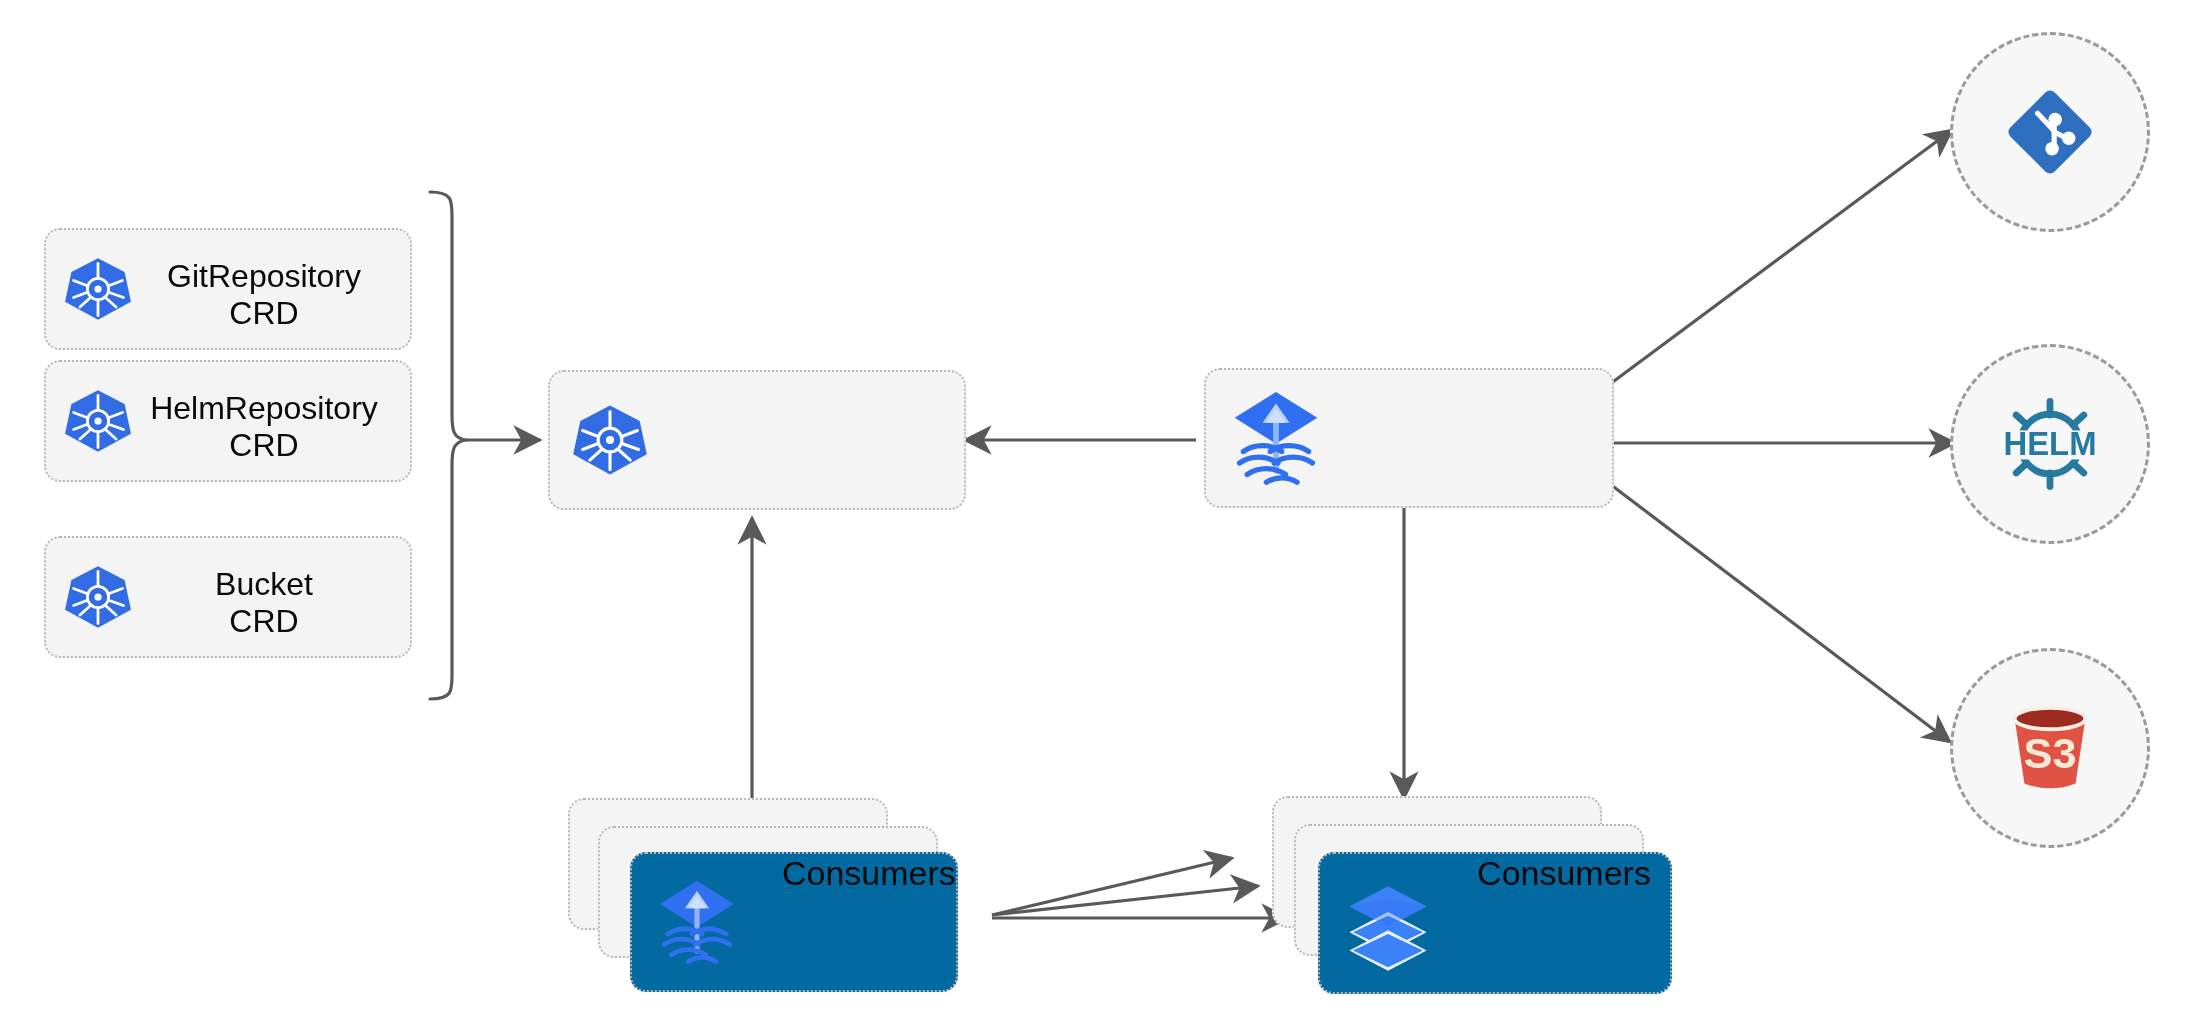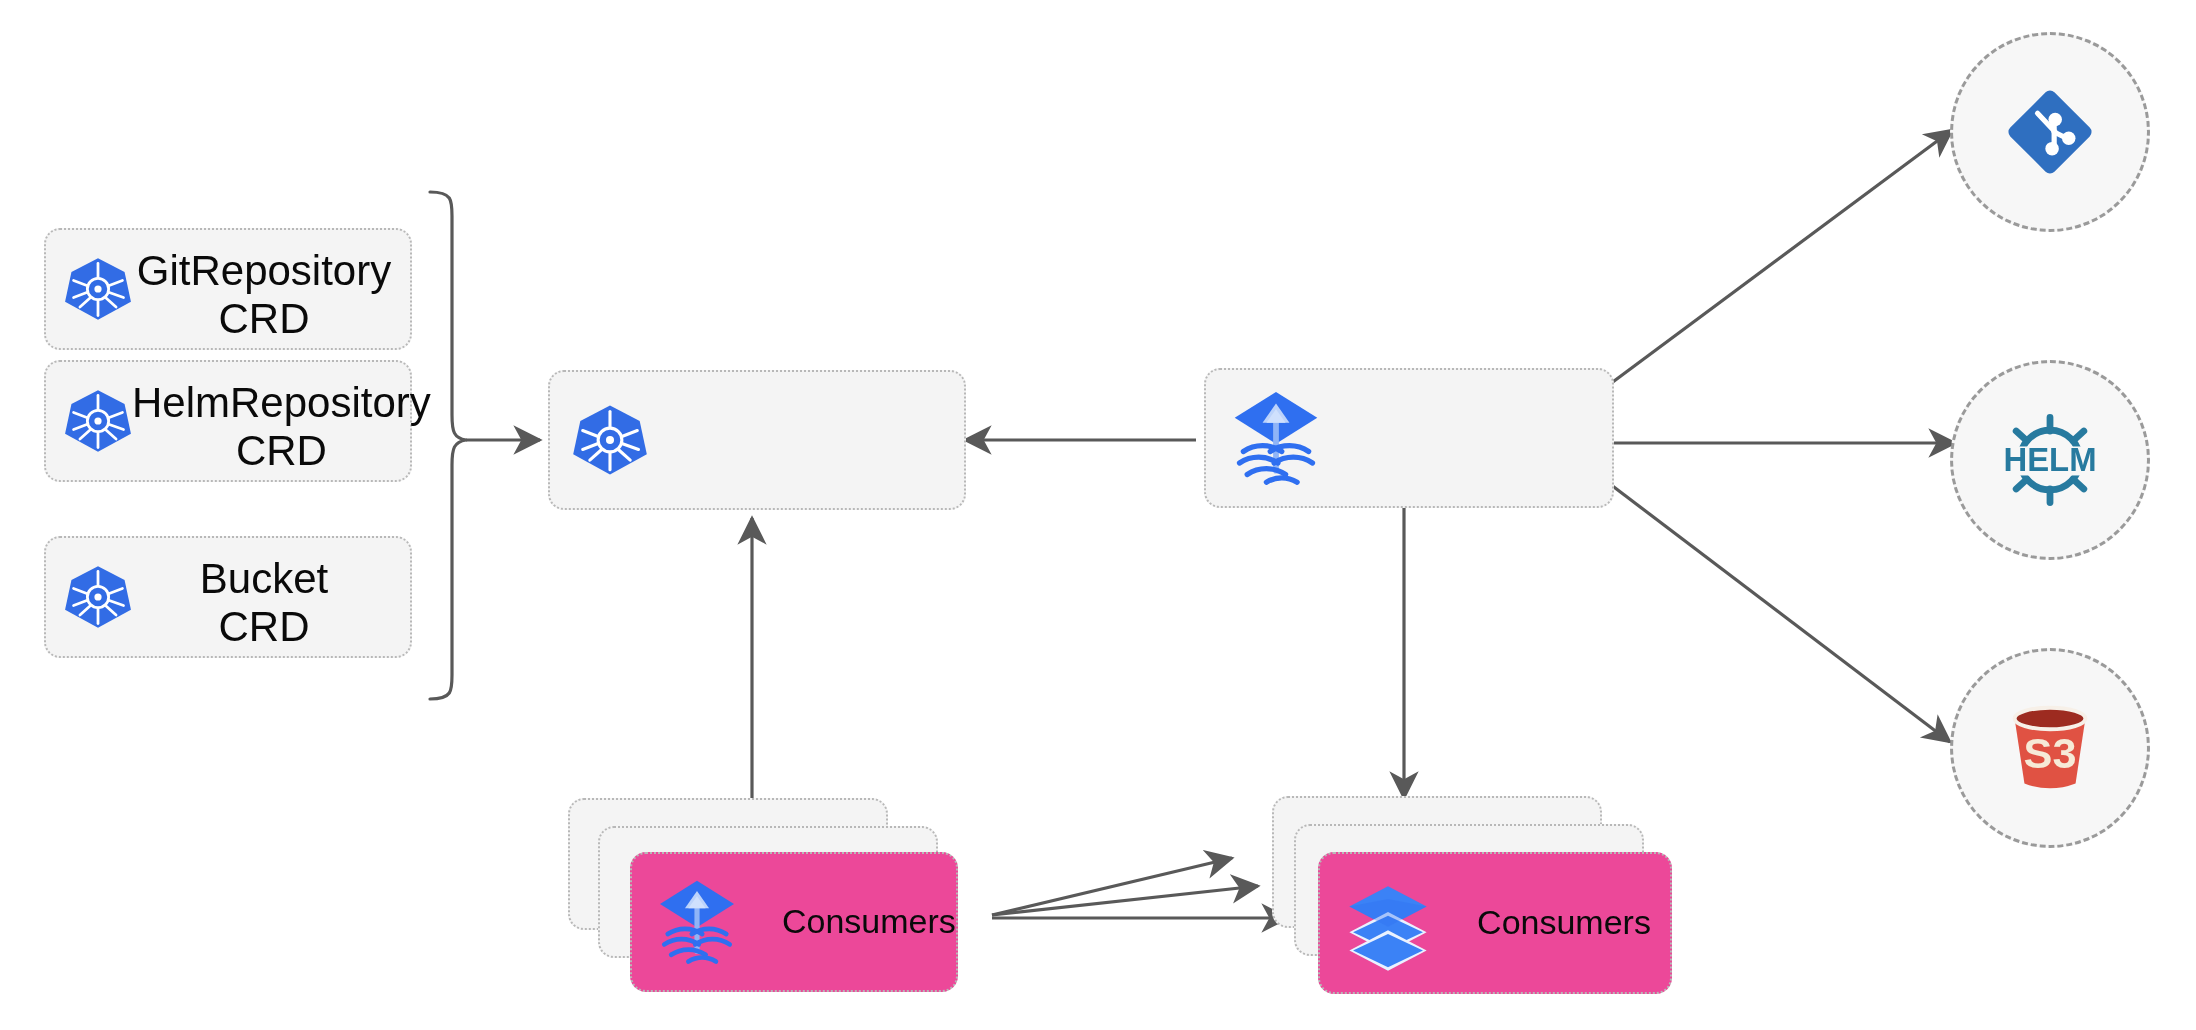--- a/index.html
+++ b/index.html
@@ -47,21 +47,21 @@
     align-items: center;
     justify-content: center;
   }
 
   
   .crd {
     width: 368px;
     height: 122px;
     padding: 0 14px 0 18px;
   }
-  .crd .card-label { font-size: 42px; margin-top: 12px; }
+  .crd .card-label { font-size: 32px; margin-top: 12px; }
 
   
   .wide {
     height: 140px;
     padding: 0 18px 0 22px;
   }
 
   
   .stack {
     position: absolute;
@@ -69,23 +69,22 @@
   }
   .stack .sheet {
     position: absolute;
     background: #f4f4f4;
     border: 2px dotted #b8b8b8;
     border-radius: 16px;
     box-sizing: border-box;
   }
   .stack .sheet.front {
     display: flex;
-    align-items: center;
     padding: 0 18px 0 22px;
-    background: #ec4899;
+    background: #0369a1;
     gap: 42px;
   }
 
   
   .circle-node {
     position: absolute;
     border-radius: 50%;
     background: #f7f7f7;
     border: 3px dashed #9a9a9a;
     box-sizing: border-box;
@@ -296,21 +295,21 @@
         <line x1="54" y1="36" x2="54" y2="64"></line>
         <line x1="54" y1="50" x2="66" y2="56"></line>
       </g>
       <circle cx="55" cy="38" r="6.5" fill="#ffffff"></circle>
       <circle cx="68" cy="56" r="6.5" fill="#ffffff"></circle>
       <circle cx="52" cy="66" r="6.5" fill="#ffffff"></circle>
     </svg>
   </span>
 </div>
 
-<div class="circle-node" style="left:1950px; top:360px; width:200px; height:200px;">
+<div class="circle-node" style="left:1950px; top:344px; width:200px; height:200px;">
   <span>
     <svg width="116" height="116" viewBox="0 0 120 120">
       <g stroke="#277a9f" stroke-width="7" fill="none" stroke-linecap="round">
         <circle cx="60" cy="60" r="31"></circle>
         <line x1="60" y1="16" x2="60" y2="30"></line>
         <line x1="60" y1="90" x2="60" y2="104"></line>
         <line x1="25" y1="30" x2="36" y2="40"></line>
         <line x1="84" y1="80" x2="95" y2="90"></line>
         <line x1="95" y1="30" x2="84" y2="40"></line>
         <line x1="36" y1="80" x2="25" y2="90"></line>

